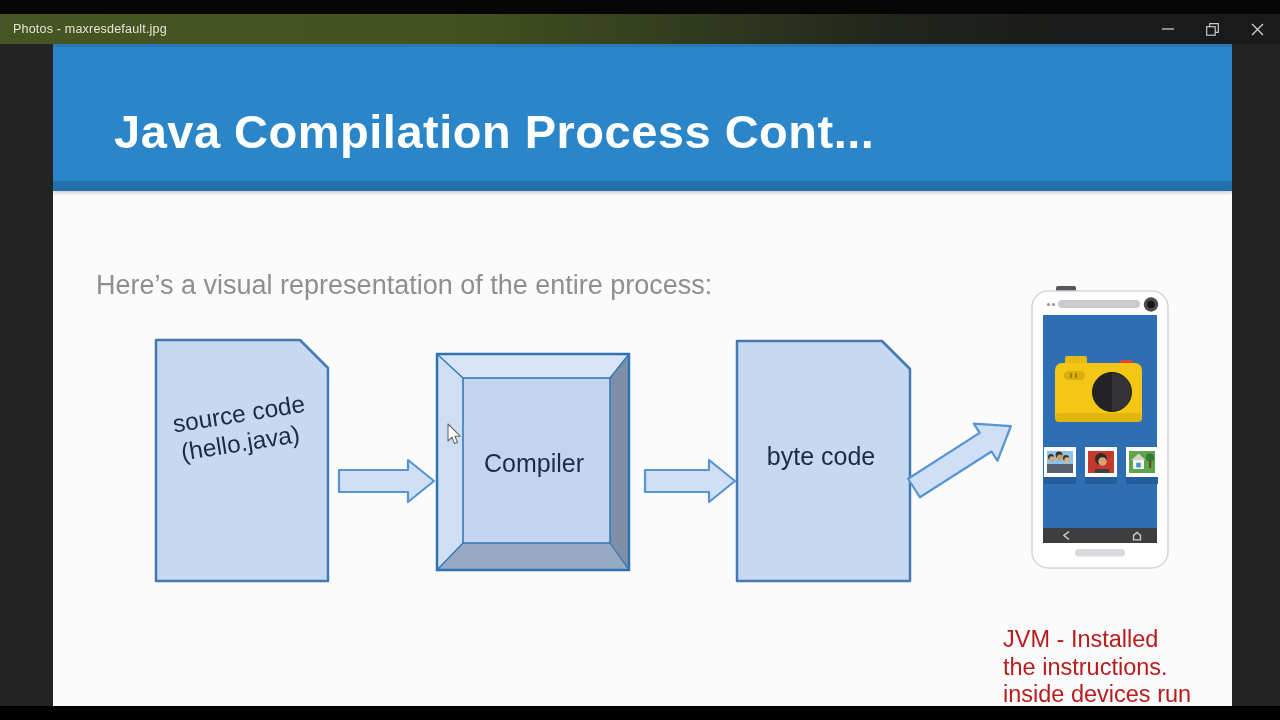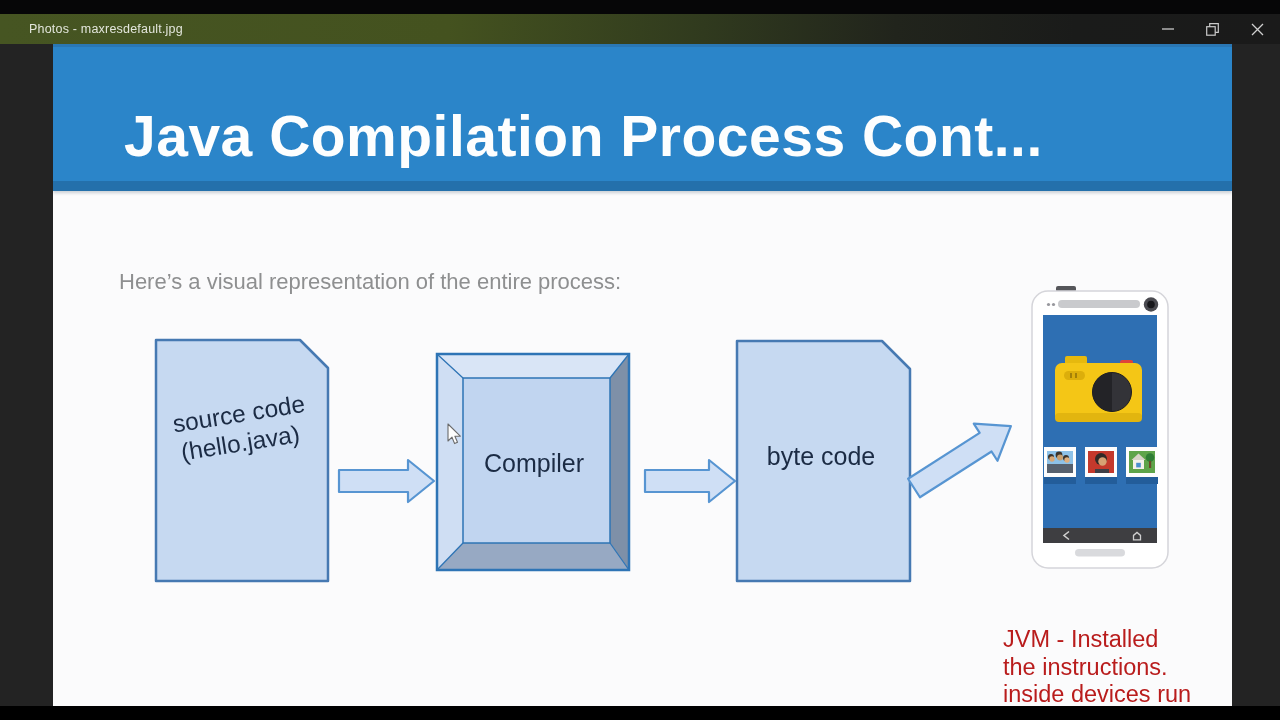--- a/index.html
+++ b/index.html
@@ -2,38 +2,38 @@
 <html><head>
 <meta charset="utf-8">
 <style>
   * { margin:0; padding:0; box-sizing:border-box; }
   html,body { width:1280px; height:720px; overflow:hidden; background:#000; }
   body { font-family:"Liberation Sans", sans-serif; position:relative; }
 
   .top-strip    { position:absolute; left:0; top:0; width:1280px; height:14px; background:#060607; }
   .titlebar     { position:absolute; left:0; top:14px; width:1280px; height:30px;
                   background:linear-gradient(90deg,#465522 0%,#44521f 35%,#303a1e 55%,#21241c 70%,#1a1b1a 84%,#1a1a1a 100%);
-                  display:flex; align-items:center;padding-left:16px; }
+                  display:flex; align-items:center; }
   .win-title    { color:#e3e6dc; font-size:12.5px; padding-left:13px; letter-spacing:.2px; }
   .win-controls { position:absolute; right:0; top:0; height:30px; display:flex; }
   .win-btn      { width:45px; height:30px; display:flex; align-items:center; justify-content:center; cursor:default; }
 
   .main-area    { position:absolute; left:0; top:44px; width:1280px; height:662px; }
   .letterbox    { position:absolute; top:0; height:662px; background:#232323; }
   .letterbox.left  { left:0; width:53px; }
   .letterbox.right { left:1232px; width:48px; }
   .bottom-strip { position:absolute; left:0; top:706px; width:1280px; height:14px; background:#000; }
 
   .slide        { position:absolute; left:53px; top:0; width:1179px; height:662px; background:#fbfbfc; overflow:hidden; }
   .slide-header { position:absolute; left:0; top:0; width:1179px; height:147px; background:#2b85c9;
                   border-top:3px solid #2a77b4; box-shadow:0 2px 3px rgba(60,80,100,.25); }
   .slide-header .band { position:absolute; left:0; bottom:0; width:100%; height:10px; background:#2470ab; }
-  .slide-title  { position:absolute; left:71px; top:64px; color:#fdfefe; font-size:57px; font-weight:bold;
+  .slide-title  { position:absolute; left:61px; top:64px; color:#fdfefe; font-size:47px; font-weight:bold;
                   letter-spacing:.5px; line-height:1; white-space:nowrap; }
-  .subtitle     { position:absolute; left:66px; top:225px; color:#8e8f90; font-size:22px; line-height:1.2; white-space:nowrap; }
+  .subtitle     { position:absolute; left:43px; top:225px; color:#8e8f90; font-size:27px; line-height:1.2; white-space:nowrap; }
 
   .diagram-svg  { position:absolute; left:0; top:0; width:1179px; height:662px; }
 
   .jvm-note     { position:absolute; left:950px; top:582px; color:#b91c1c; font-size:23.5px; line-height:27.5px; }
   .jvm-note div { white-space:nowrap; }
 </style>
 </head>
 <body>
 
 <div class="top-strip"></div>

